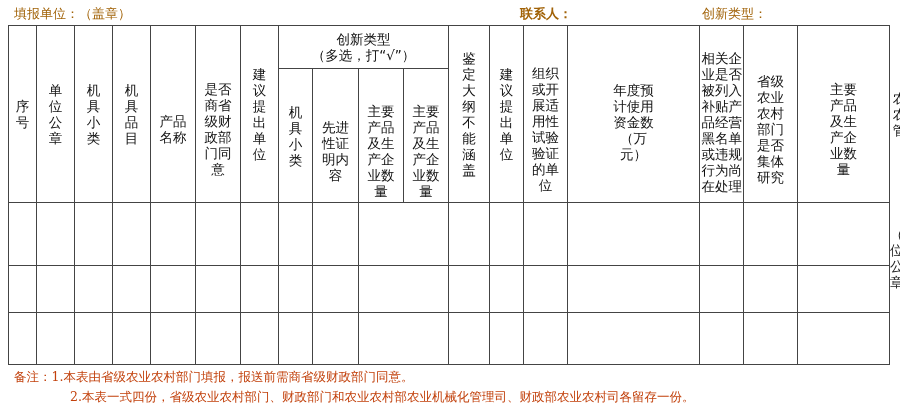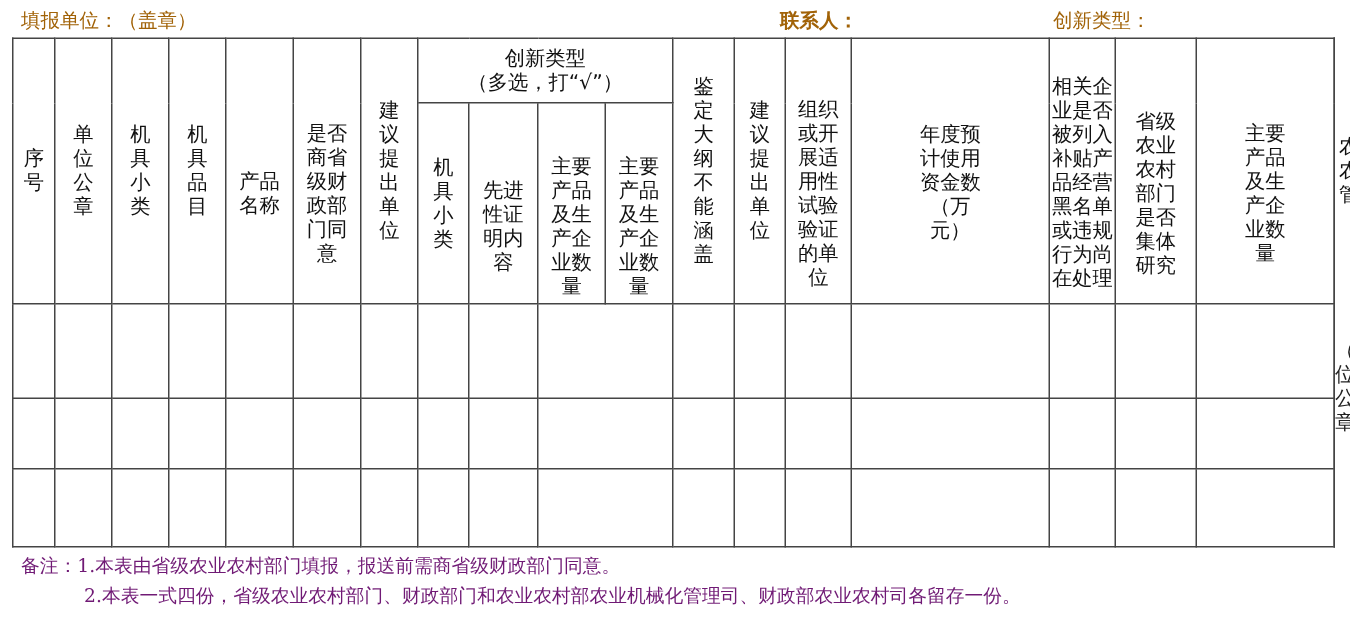--- a/index.html
+++ b/index.html
@@ -17,23 +17,23 @@
                vertical-align: middle; font-weight: normal; font-size: 13.5px; line-height: 16px; }
   .vert { display: inline-block; width: 1.1em; word-break: break-all; line-height: 16px; }
   .narrow2 { display: inline-block; width: 2.2em; word-break: break-all; margin-top: 30px; }
   .narrow3 { display: inline-block; width: 3.2em; word-break: break-all; margin-top: 16px; }
   .narrow5 { display: inline-block; width: 5.4em; word-break: break-all; }
   .group-title { line-height: 17px; padding-top: 2px; }
   .opinion-cell { font-family: "DejaVu Serif", "Liberation Serif", serif; font-size: 13px; color: #222; }
   .opinion-cell .seal { display: block; margin-top: 18px; letter-spacing: 1px; }
   .opinion-cell .date { display: block; margin-top: 22px; word-spacing: 18px; padding-left: 14px; }
   .notes { position: absolute; left: 14px; font-family: "DejaVu Serif", "Liberation Serif", serif;
-           font-size: 12.5px; color: #701a75; white-space: nowrap; }
+           font-size: 12.5px; color: #c2410c; white-space: nowrap; }
   #note-1 { top: 369px; }
-  #note-2 { top: 389px; left: 56px; }
+  #note-2 { top: 389px; left: 70px; }
 </style>
 </head>
 <body>
 
 <div class="top-line" id="fill-unit">填报单位：（盖章）</div>
 <div class="top-line" id="contact-person">联系人：</div>
 <div class="top-line" id="contact-method">创新类型：</div>
 
 <table class="form">
   <colgroup>

